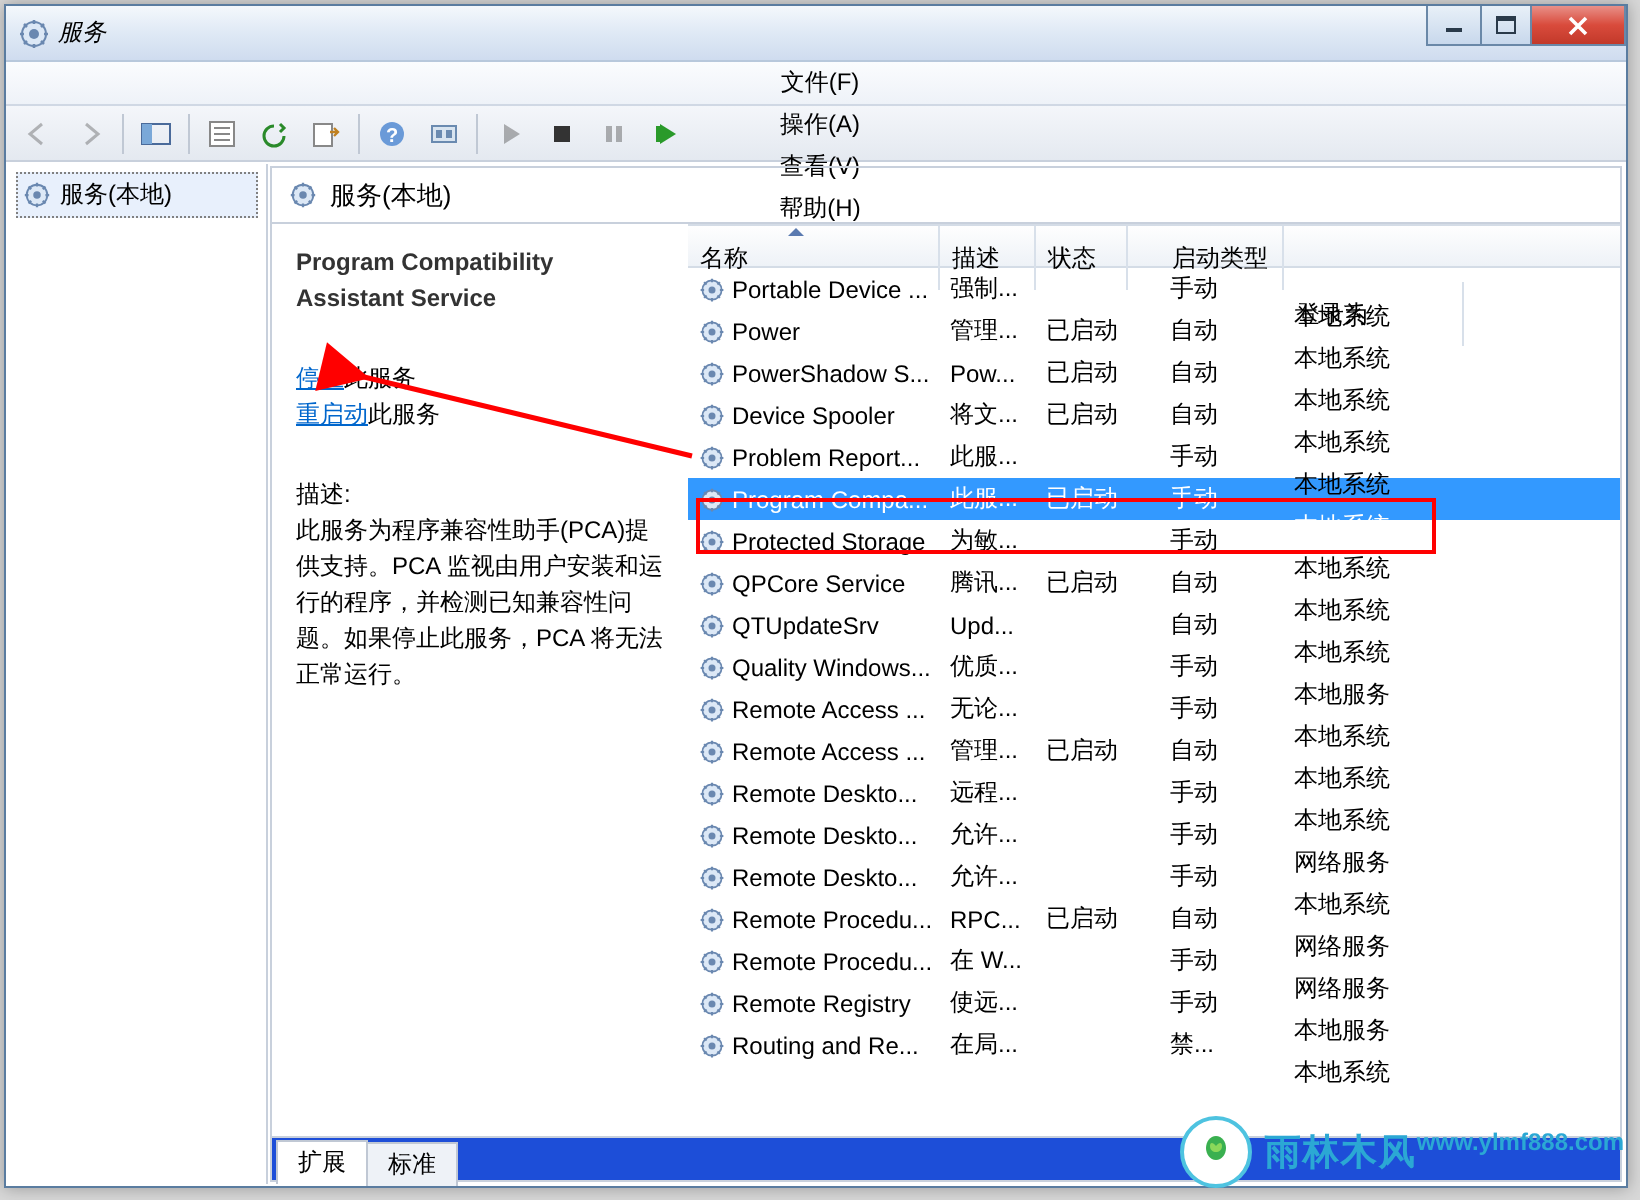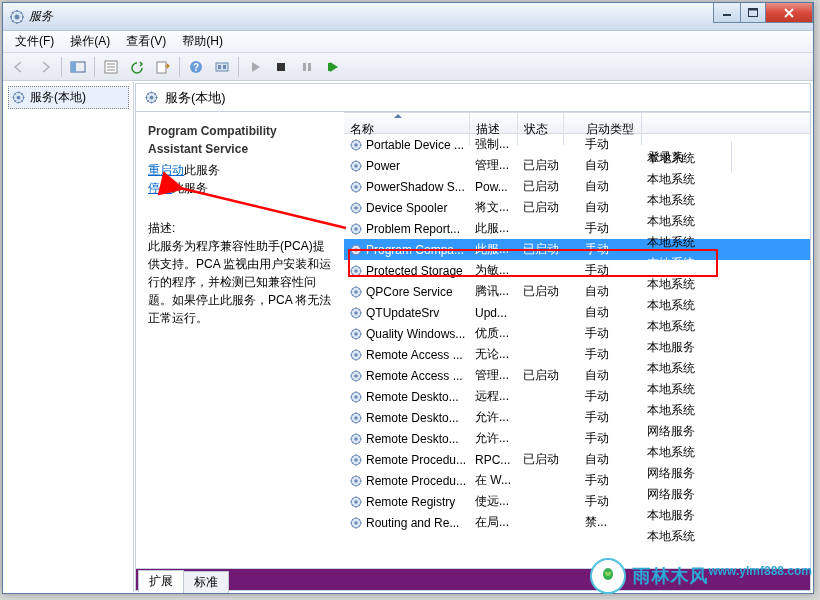--- a/index.html
+++ b/index.html
@@ -10,58 +10,58 @@
 .titlebar { height: 28px; background: linear-gradient(to bottom, #f4f8fc 0%, #dfe9f5 50%, #cfdcef 100%); border-bottom: 1px solid #b8c8dc; display: flex; align-items: center; padding-left: 6px; position: relative; }
 .title-icon { width: 16px; height: 16px; margin-right: 4px; }
 .title-text { font-size: 12px; color: #000; font-style: italic; }
 .win-controls { position: absolute; right: 0; top: 0; display: flex; }
 .win-btn { width: 30px; height: 20px; display: flex; align-items: center; justify-content: center; border: 1px solid #6a88a8; border-top: none; margin-left: -1px; background: linear-gradient(to bottom, #e8f0f8, #c8d8ec); }
 .win-btn.min { width: 28px; }
 .win-btn.max { width: 26px; }
 .win-btn.close { width: 48px; background: linear-gradient(to bottom, #e89088 0%, #d94b3c 50%, #c2392a 100%); }
 .win-btn svg { display: block; }
 
-.menubar { height: 22px; background: linear-gradient(to bottom, #fbfcfe, #eef2f8); border-bottom: 1px solid #d0d8e4; display: flex; align-items: center; padding-left: 4px; font-size: 12px; }
+.menubar { height: 22px; background: linear-gradient(to bottom, #fbfcfe, #eef2f8); border-bottom: 1px solid #d0d8e4; display: flex; align-items: center; padding-left: 4px; font-size: 12px; flex-direction: column; }
 .menu-item { padding: 2px 8px; cursor: default; }
 
 .toolbar { height: 28px; background: linear-gradient(to bottom, #f4f6fa, #e4e9f0); border-bottom: 1px solid #c8d0dc; display: flex; align-items: center; padding-left: 4px; gap: 2px; }
 .tool-btn { width: 24px; height: 22px; display: flex; align-items: center; justify-content: center; border: 1px solid transparent; border-radius: 2px; }
 .tool-btn.disabled { opacity: 0.4; }
 .tool-sep { width: 1px; height: 20px; background: #c0c8d4; margin: 0 2px; }
 
 .body-area { position: absolute; top: 79px; bottom: 1px; left: 1px; right: 1px; display: flex; }
 .left-pane { width: 130px; border-right: 1px solid #c8d0dc; background: #fff; padding: 4px; font-size: 12px; }
 .tree-item { display: flex; align-items: center; gap: 4px; padding: 2px; background: #e8f0fc; border: 1px dotted #808080; }
 
 .right-pane { flex: 1; display: flex; flex-direction: column; border: 1px solid #c8d0dc; margin: 1px; }
 .right-header { height: 28px; border-bottom: 1px solid #c8d0dc; display: flex; align-items: center; padding-left: 8px; font-size: 13px; }
 .right-body { flex: 1; display: flex; overflow: hidden; }
 
 .detail-pane { width: 208px; padding: 10px 12px; font-size: 12px; line-height: 1.5; }
-.detail-title { font-weight: bold; color: #333; margin-bottom: 3px; }
+.detail-title { font-weight: bold; color: #333; margin-bottom: 22px; }
 .detail-link { color: #0066cc; text-decoration: underline; cursor: pointer; }
 .detail-desc-label { margin-top: 22px; }
 
 .list-pane { flex: 1; overflow: hidden; display: flex; flex-direction: column; }
 .list-header { height: 22px; display: flex; background: linear-gradient(to bottom, #fefefe, #eef2f7); border-bottom: 1px solid #d4dce6; border-top: 1px solid #d4dce6; font-size: 12px; position: relative; }
 .list-header .col { border-right: 1px solid #d8e0ea; padding: 16px 6px; display: flex; align-items: center; }
 .list-body { flex: 1; overflow-y: auto; overflow-x: hidden; font-size: 12px; }
 .row { height: 21px; display: flex; align-items: center; }
 .row .cell { padding: 0 5px; white-space: nowrap; overflow: hidden; text-overflow: ellipsis; display: flex; align-items: center; }
 .row .svc-icon { width: 14px; height: 14px; margin-right: 3px; flex-shrink: 0; }
 .row.selected { background: #3399ff; color: #fff; }
 .c-name { width: 126px; }
 .c-desc { width: 48px; }
 .c-status { width: 46px; }
 .c-start { width: 62px; margin-left: 16px; }
 .c-logon { width: 90px; margin-top: 28px; }
 
 .highlight-box { position: absolute; border: 2px solid #ff0000; pointer-events: none; z-index: 50; }
 
-.tabs { height: 22px; border-top: 1px solid #c8d0dc; display: flex; align-items: center; padding-left: 2px; background: #701a75; font-size: 12px; }
+.tabs { height: 22px; border-top: 1px solid #c8d0dc; display: flex; align-items: center; padding-left: 2px; background: #1d4ed8; font-size: 12px; }
 .tab { padding: 2px 10px; border: 1px solid #c0c8d4; border-bottom: none; background: #fff; margin-right: -1px; position: relative; top: 1px; }
 .tab.inactive { background: #eef2f7; top: 2px; }
 
 .arrow { position: absolute; z-index: 60; pointer-events: none; }
 
 .watermark { position: absolute; right: 8px; bottom: 6px; z-index: 100; display: flex; align-items: center; gap: 6px; }
 .wm-logo { width: 36px; height: 36px; border-radius: 50%; background: #fff; border: 2px solid #4ec3e0; display: flex; align-items: center; justify-content: center; }
 .wm-text { display: flex; }
 .wm-cn { font-size: 18px; font-weight: bold; color: #2ba8d4; letter-spacing: 1px; }
 .wm-url { font-size: 12px; font-weight: bold; color: #2ba8d4; }
@@ -211,22 +211,22 @@
             <circle cx="8" cy="8" r="5.5" fill="#dce8f6" stroke="#6a88b0"></circle>
             <circle cx="8" cy="8" r="2" fill="#6a88b0"></circle>
             <path d="M8 1.5v2M8 12.5v2M1.5 8h2M12.5 8h2M3.5 3.5l1.4 1.4M11.1 11.1l1.4 1.4M3.5 12.5l1.4-1.4M11.1 4.9l1.4-1.4" stroke="#6a88b0" stroke-width="1.2"></path>
           </svg>
         <span>服务(本地)</span>
       </div>
 
       <div class="right-body">
         <div class="detail-pane">
           <div class="detail-title">Program Compatibility Assistant Service</div>
+          <div><span class="detail-link">停止</span><span>此服务</span></div>
           <div><span class="detail-link">重启动</span><span>此服务</span></div>
-          <div><span class="detail-link">停止</span><span>此服务</span></div>
           <div class="detail-desc-label">描述:</div>
           <div>此服务为程序兼容性助手(PCA)提供支持。PCA 监视由用户安装和运行的程序，并检测已知兼容性问题。如果停止此服务，PCA 将无法正常运行。</div>
         </div>
 
         <div class="list-pane">
           <div class="list-header">
             <div class="col c-name">
                 <span>名称</span>
               <svg class="sort-arrow" width="8" height="5">
                   <path d="M4 0L0 4h8z" fill="#5a7ab0"></path>

